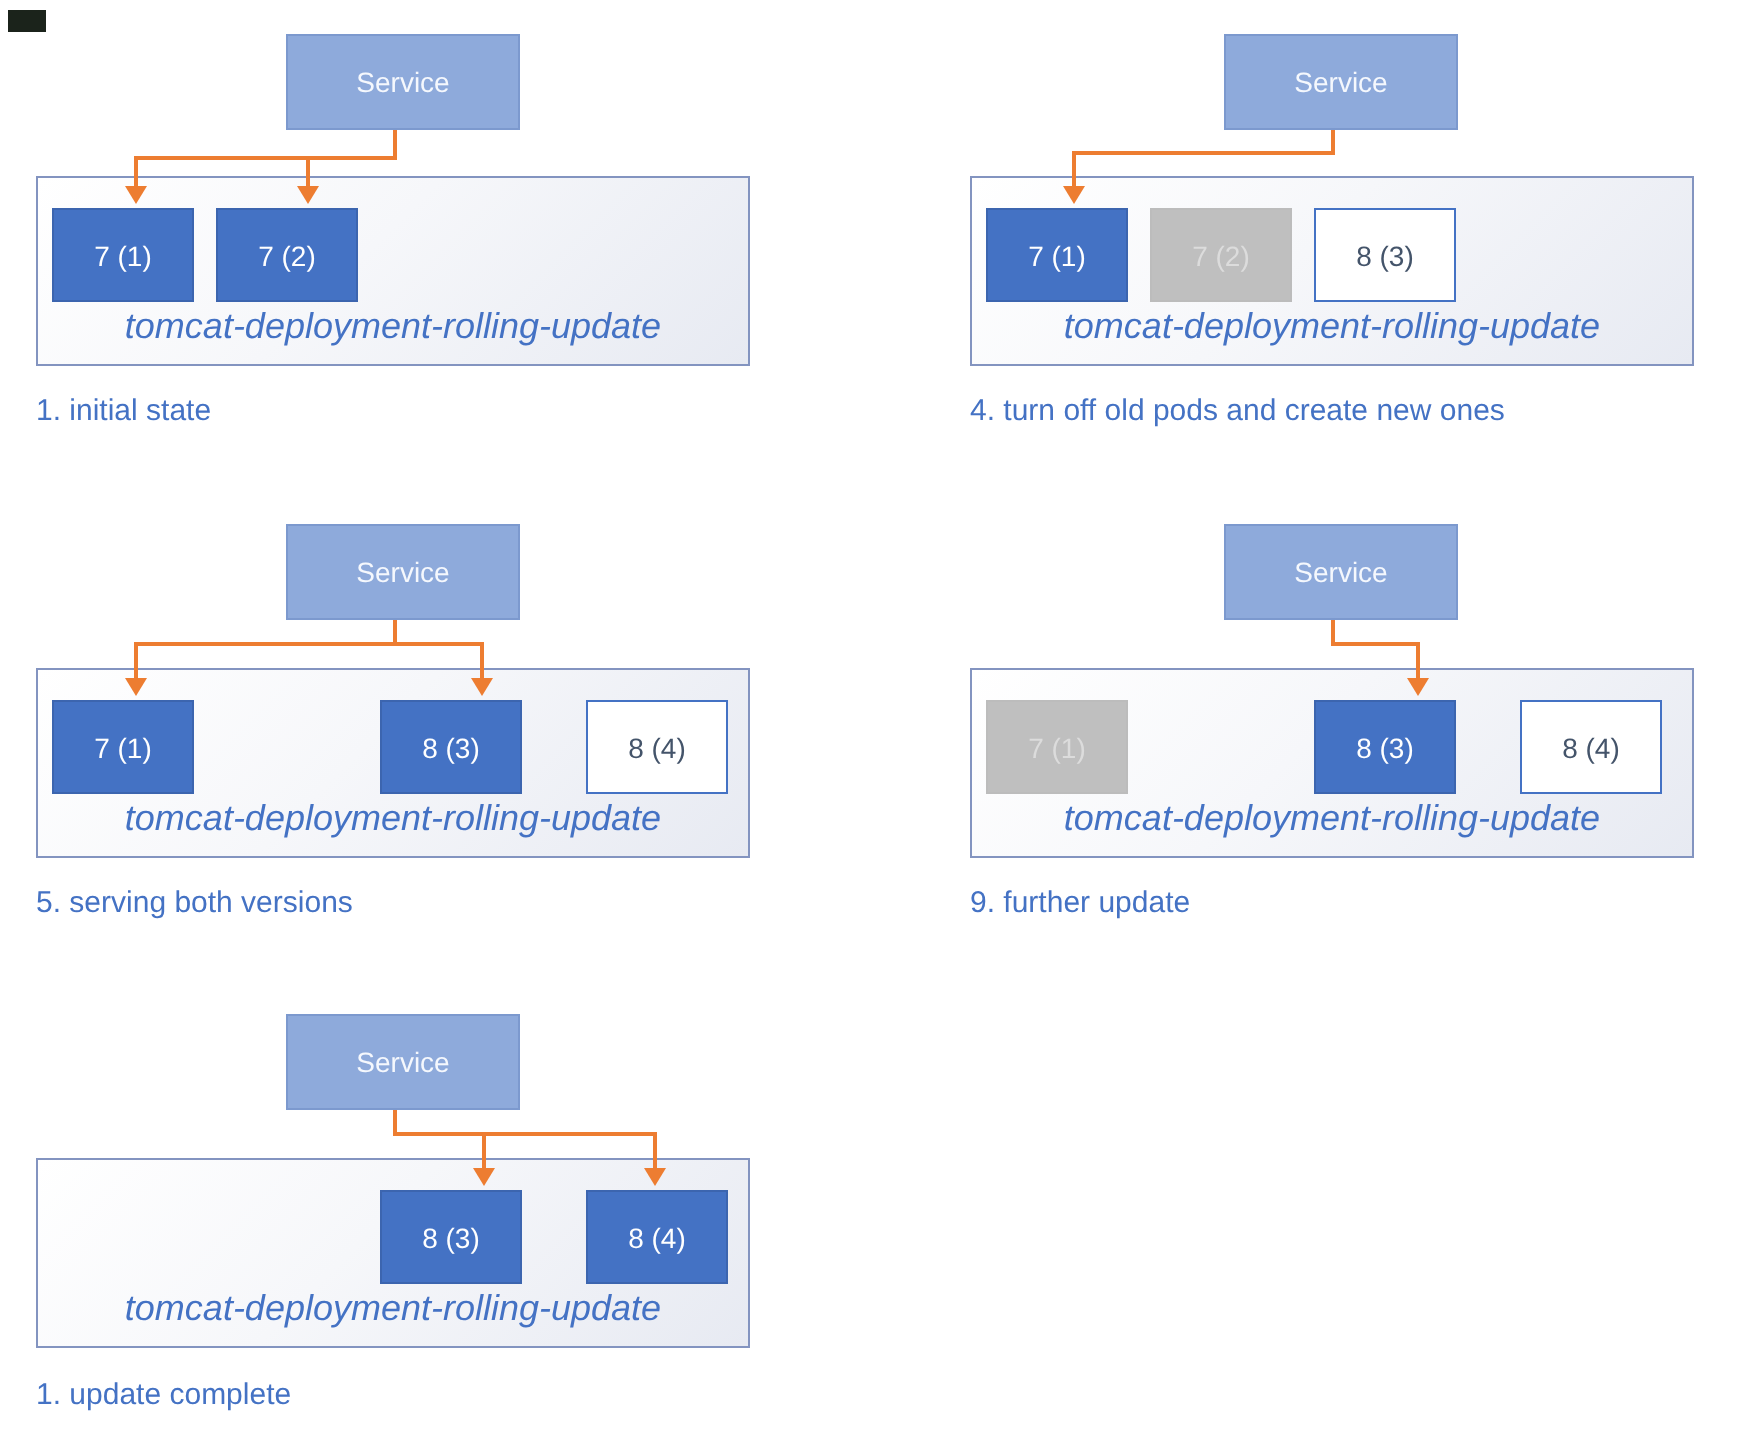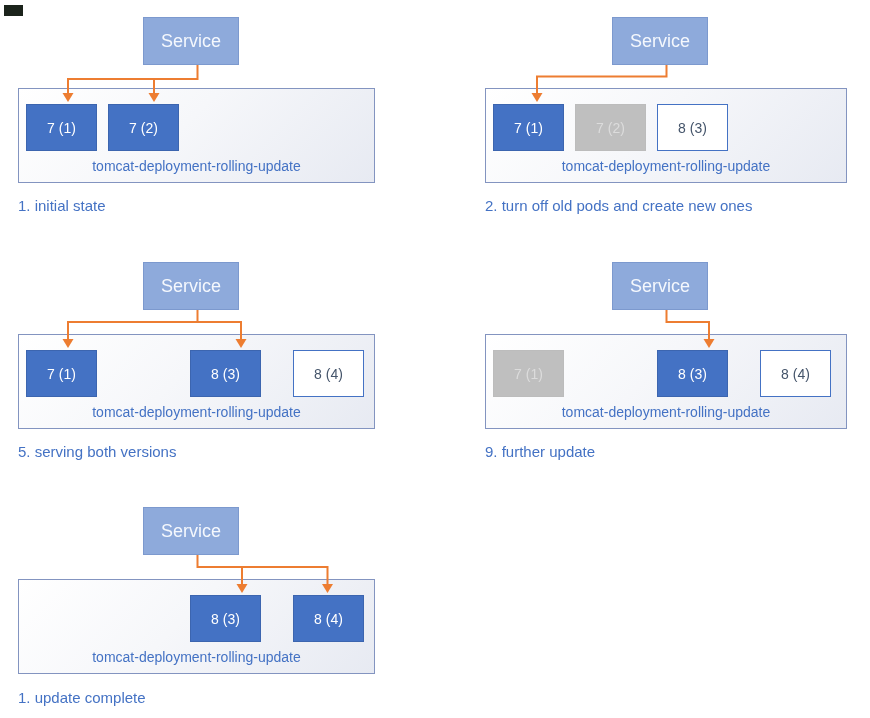--- a/index.html
+++ b/index.html
@@ -5,33 +5,33 @@
   html,body{margin:0;padding:0;background:#fff;}
   #canvas{
     position:relative;width:870px;height:718px;background:#ffffff;
     font-family:"Liberation Sans",sans-serif;overflow:hidden;
   }
   .corner-artifact{
     position:absolute;left:4px;top:5px;width:19px;height:11px;
     background:#1b231b;
   }
   .service{
-    position:absolute;width:96px;height:48px;
+    position:absolute;width:117px;height:48px;
     background:#8EAADB;border:1px solid #7C99CE;box-sizing:border-box;
     display:flex;align-items:center;justify-content:center;
-    color:#f5f8fd;font-size:18px;
+    color:#f5f8fd;font-size:14px;
   }
   .deployment{
     position:absolute;height:95px;box-sizing:border-box;
     border:1px solid #8394C0;
     background:linear-gradient(135deg,#ffffff 0%,#f6f7fa 45%,#e7eaf2 100%);
   }
   .dep-label{
     position:absolute;left:0;right:0;bottom:8px;text-align:center;
-    color:#4472C4;font-size:14px;white-space:nowrap;
+    color:#4472C4;font-size:18px;white-space:nowrap;font-style:italic;
   }
   .pod{
     position:absolute;top:15px;width:71px;height:47px;box-sizing:border-box;
     display:flex;align-items:center;justify-content:center;font-size:14px;
   }
   .pod--active{background:#4472C4;border:1px solid #3C65AF;color:#ffffff;}
   .pod--terminated{background:#BFBFBF;border:1px solid #BCBCBC;color:#DCDCDC;}
   .pod--new{background:#ffffff;border:1px solid #4472C4;color:#44546A;}
   .slot-0{left:7px}.slot-1{left:89px}.slot-2{left:171px}.slot-3{left:274px}
   .caption{
@@ -74,21 +74,21 @@
           <span>7 (1)</span>
         </div>
       <div class="pod slot-1 pod--terminated">
           <span>7 (2)</span>
         </div>
       <div class="pod slot-2 pod--new">
           <span>8 (3)</span>
         </div>
       <div class="dep-label">tomcat-deployment-rolling-update</div>
     </div>
-    <div class="caption" style="left:485px;top:197px;width:362px">2. turn off old pods and create new ones</div>
+    <div class="caption" style="left:485px;top:197px;width:362px">4. turn off old pods and create new ones</div>
   </div>
 
   <div class="panel">
     <div class="service" style="left:143px;top:262px">
       <span>Service</span>
     </div>
     <div class="deployment" style="left:18px;top:334px;width:357px">
       <div class="pod slot-0 pod--active">
           <span>7 (1)</span>
         </div>

